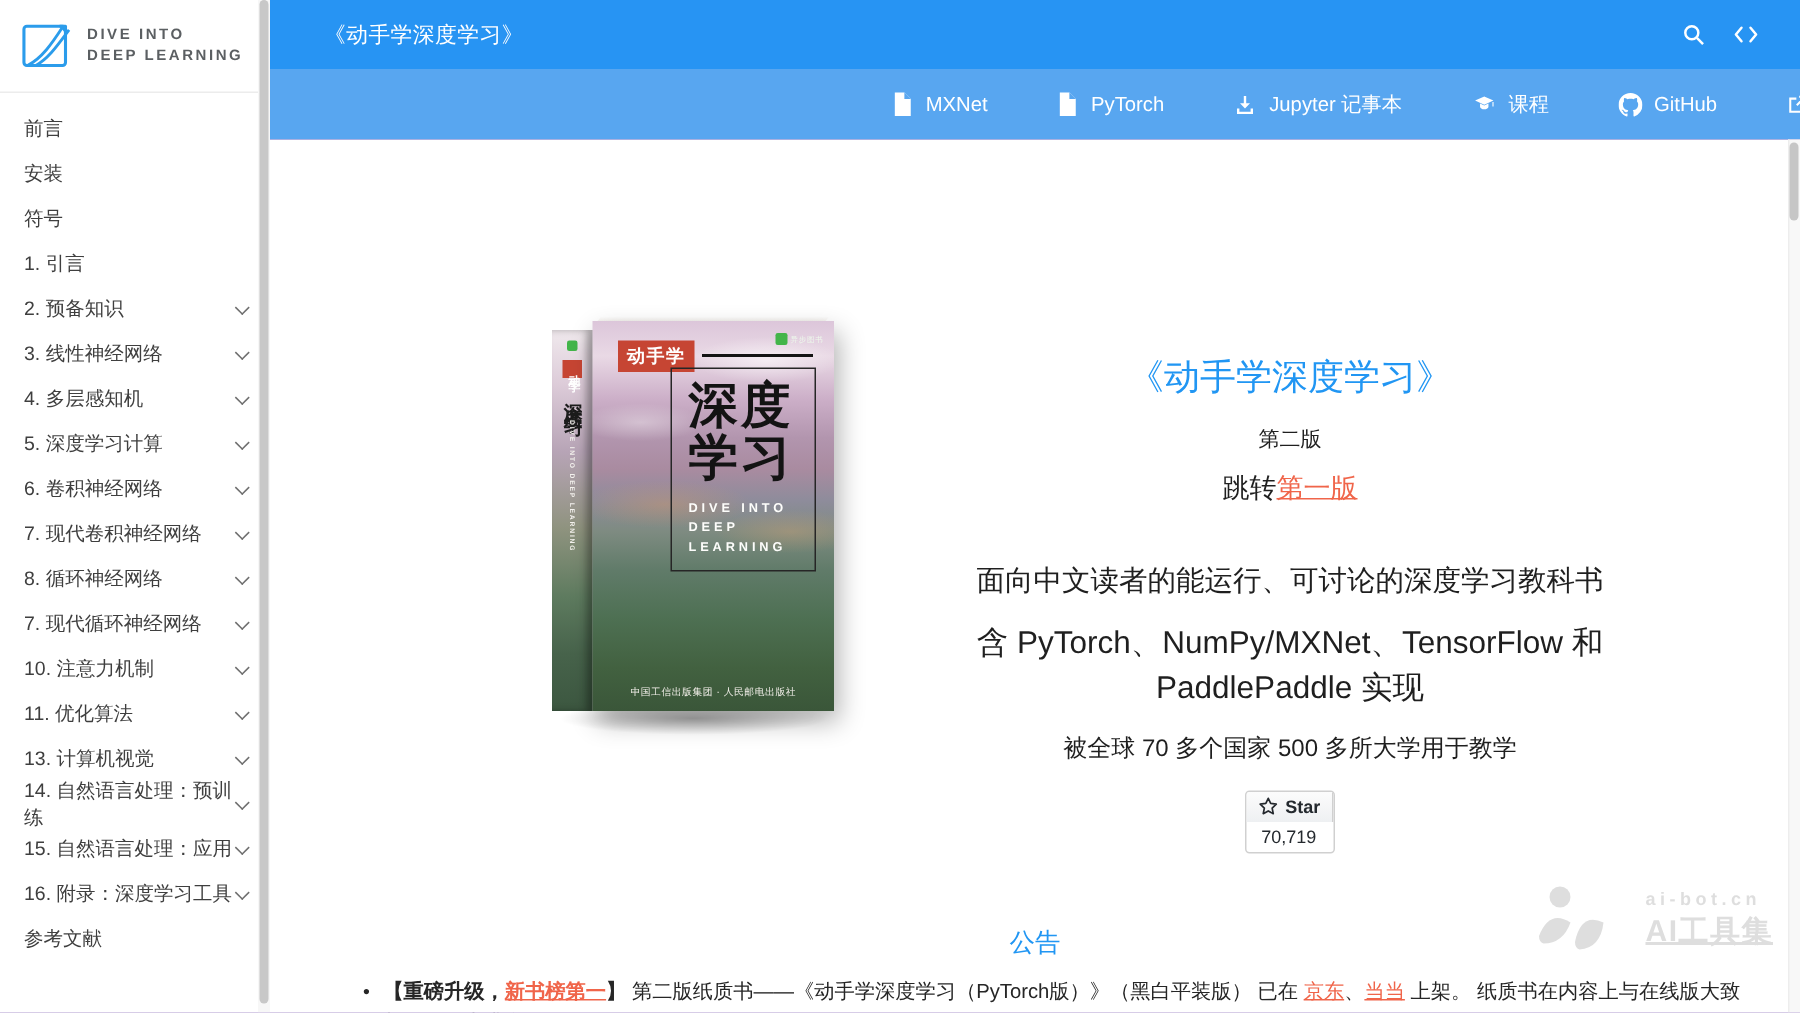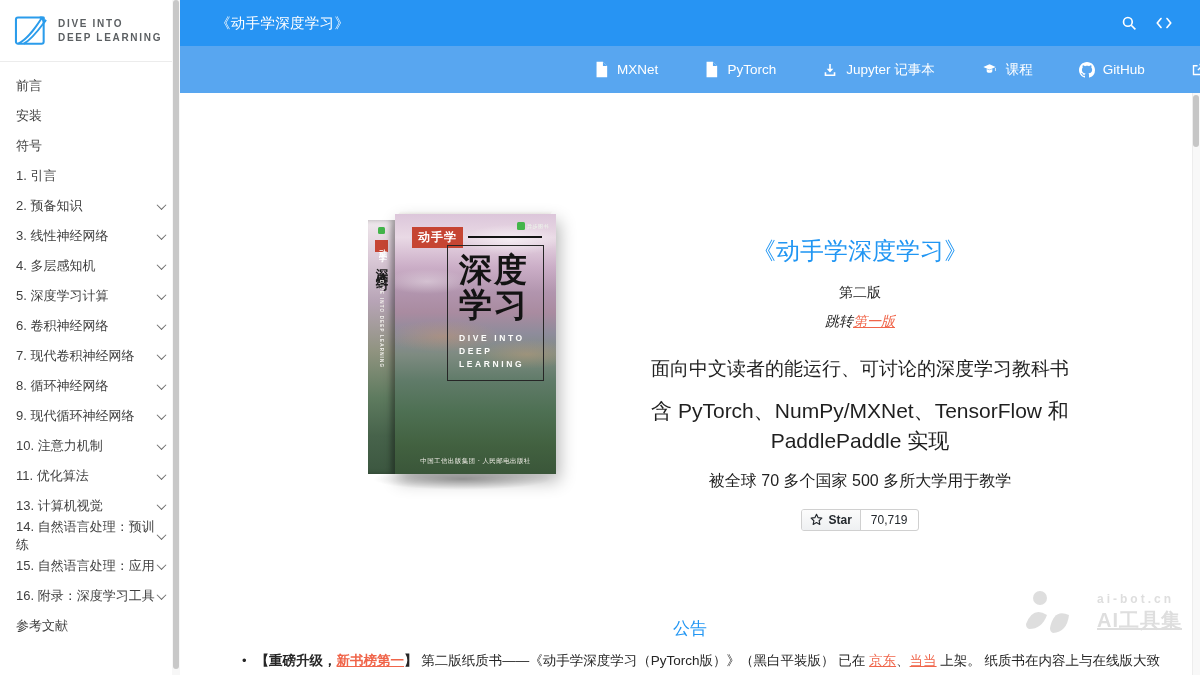--- a/index.html
+++ b/index.html
@@ -68,27 +68,27 @@
   .cover-title { font-family:"DejaVu Serif","Liberation Serif",serif; font-size:33px; font-weight:700;
     color:#131313; line-height:1.06; letter-spacing:2px; }
   .cover-sub { margin-top:9px; color:#fdfdfb; font-weight:700; font-size:8.5px; letter-spacing:2.6px; line-height:1.55; }
   .cover-publisher { position:absolute; bottom:8px; left:0; right:0; text-align:center;
     color:#f1eee8; font-size:6.5px; letter-spacing:.4px; }
 
   
   .hero { position:absolute; left:460px; top:142px; width:440px; text-align:center; color:#1f1f1f; }
   .hero-title { font-size:24px; color:#2196f3; margin-bottom:17px; }
   .hero-edition { font-size:14px; margin-bottom:11px; }
-  .hero-jump { font-size:14px; margin-bottom:25px;font-style:italic; }
+  .hero-jump { font-size:18px; margin-bottom:37px; }
   .hero-tagline { font-size:19px; margin-bottom:14px; }
   .hero-impl { font-size:21px; line-height:1.42; margin-bottom:15px; }
   .hero-usage { font-size:16px; margin-bottom:17px; }
   a.link-orange { color:#f0654a; text-decoration:underline; cursor:pointer; }
   .star-widget { display:inline-flex; border:1px solid #d0d0d0; border-radius:3px; overflow:hidden;
-    font-size:12px; color:#24292e; background:#fff; vertical-align:middle; }
+    font-size:12px; color:#24292e; background:#fff; vertical-align:middle;flex-direction:column; }
   .star-left { display:flex; align-items:center; gap:5px; padding:3px 8px;
     background:linear-gradient(#fcfcfc,#eef0f2); border-right:1px solid #d0d0d0; font-weight:700; cursor:pointer; }
   .star-right { padding:3px 10px; display:flex; align-items:center; cursor:pointer; }
 
   
   .announce-heading { position:absolute; left:20px; right:20px; top:524px; text-align:center;
     font-size:17px; color:#2196f3; font-weight:500; }
   .announce-bullet { position:absolute; left:62px; right:28px; top:558px; display:flex; gap:9px;
     font-size:13.5px; color:#262626; line-height:1.55; text-align:left; }
   .bullet-dot { flex:none; font-size:13px; line-height:1.55; }
@@ -174,21 +174,21 @@
           <span>7. 现代卷积神经网络</span>
           <span class="chev"></span>
         </div>
 
         <div class="side-item">
           <span>8. 循环神经网络</span>
           <span class="chev"></span>
         </div>
 
         <div class="side-item">
-          <span>9. 现代循环神经网络</span>
+          <span>7. 现代循环神经网络</span>
           <span class="chev"></span>
         </div>
 
         <div class="side-item">
           <span>10. 注意力机制</span>
           <span class="chev"></span>
         </div>
 
         <div class="side-item">
           <span>11. 优化算法</span>

